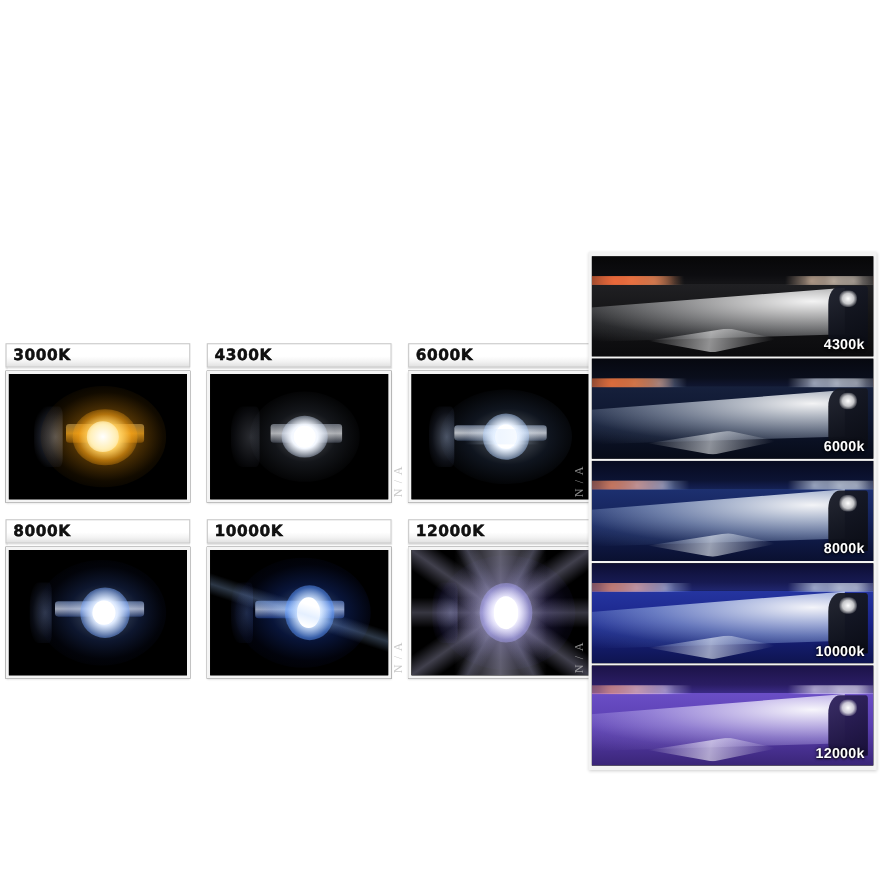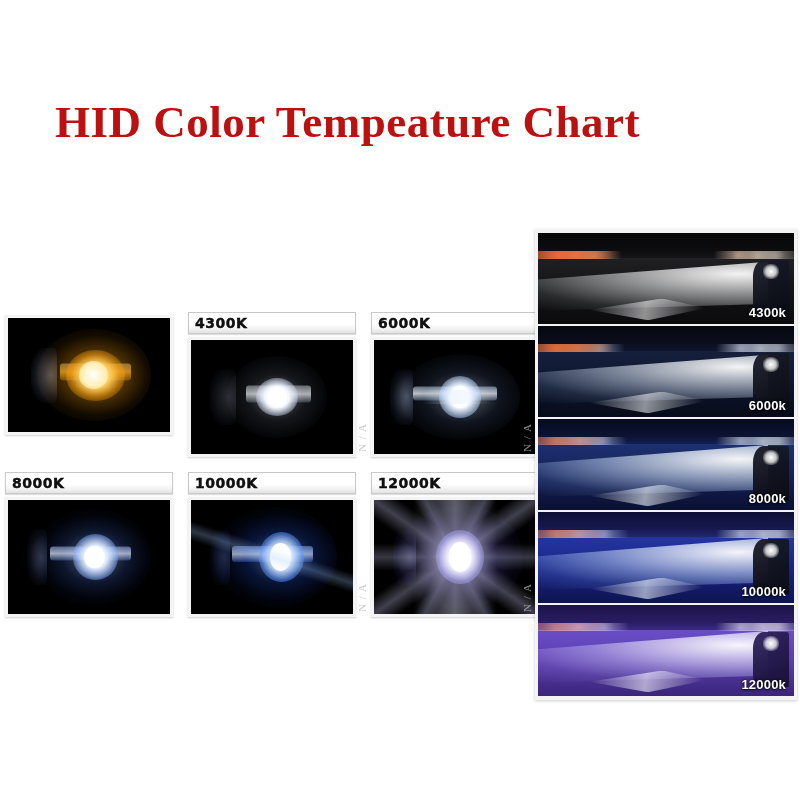--- a/index.html
+++ b/index.html
@@ -201,25 +201,27 @@
     transform-origin: left top;
     white-space: nowrap;
     opacity: 0.75;
   }
 </style>
 </head>
 <body>
 
 <div id="page">
 
-  <div id="chart-title">HID Color Tempeature Chart</div>
 
   <div id="bulb-grid">
 
     <div class="bulb-card" style="left:5px; top:312px;">
+      <div class="bulb-label">
+        <span class="bulb-label-text">3000K</span>
+      </div>
       <div class="bulb-photo">
         <div class="bulb-inner">
           <div class="base" style="left:14%;"></div>
           <div class="tube" style="background:linear-gradient(to bottom, rgba(255,225,150,0.55), rgba(255,180,40,0.9), rgba(180,110,10,0.5));"></div>
           <div class="glow" style="left:18%; top:10%; width:70%; height:80%; background:radial-gradient(ellipse at 52% 50%, rgba(255,215,120,0.55) 0%, rgba(190,120,10,0.38) 38%, rgba(90,55,0,0.2) 62%, rgba(0,0,0,0) 82%);"></div>
           <div class="glow" style="left:36%; top:28%; width:36%; height:45%; background:radial-gradient(ellipse at 50% 50%, #fff6d8 0%, #ffd264 32%, rgba(255,160,10,0.55) 58%, rgba(160,90,0,0) 85%);"></div>
           <div class="glow" style="left:44%; top:38%; width:18%; height:24%; background:radial-gradient(ellipse at 50% 50%, #ffffff 0%, #fff0bb 55%, rgba(255,210,100,0) 100%);"></div>
         </div>
       </div>
     </div>

